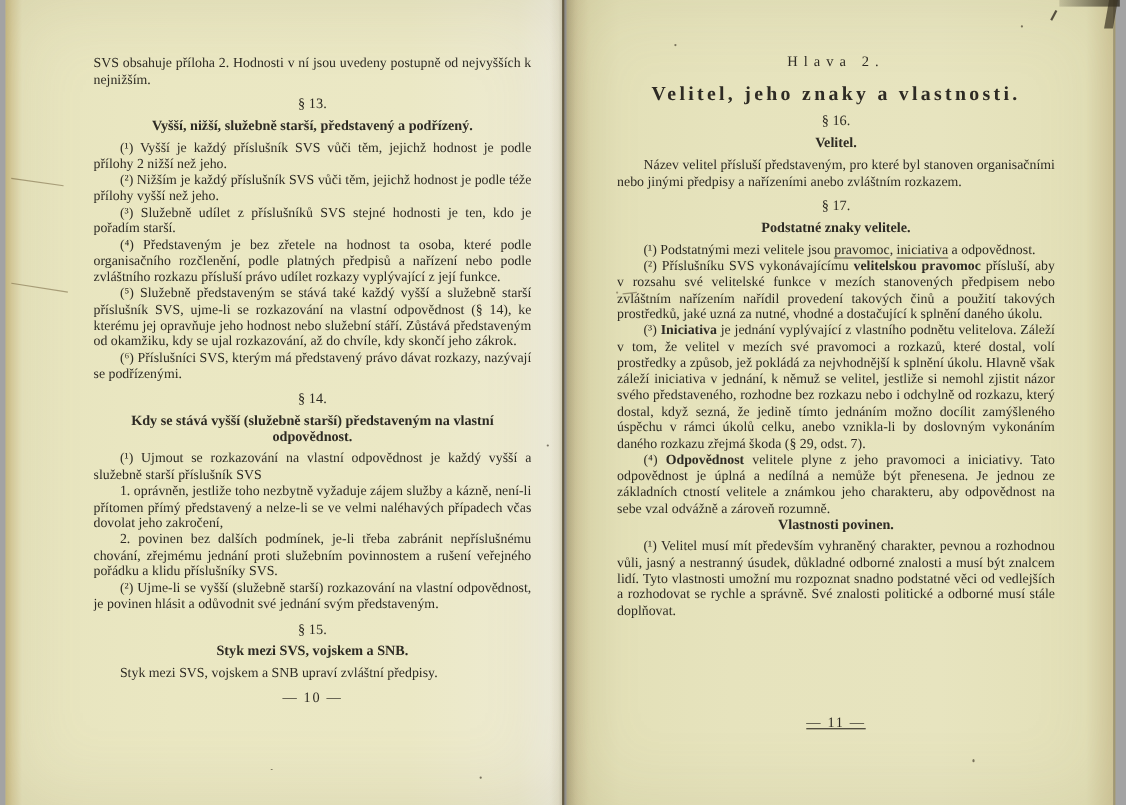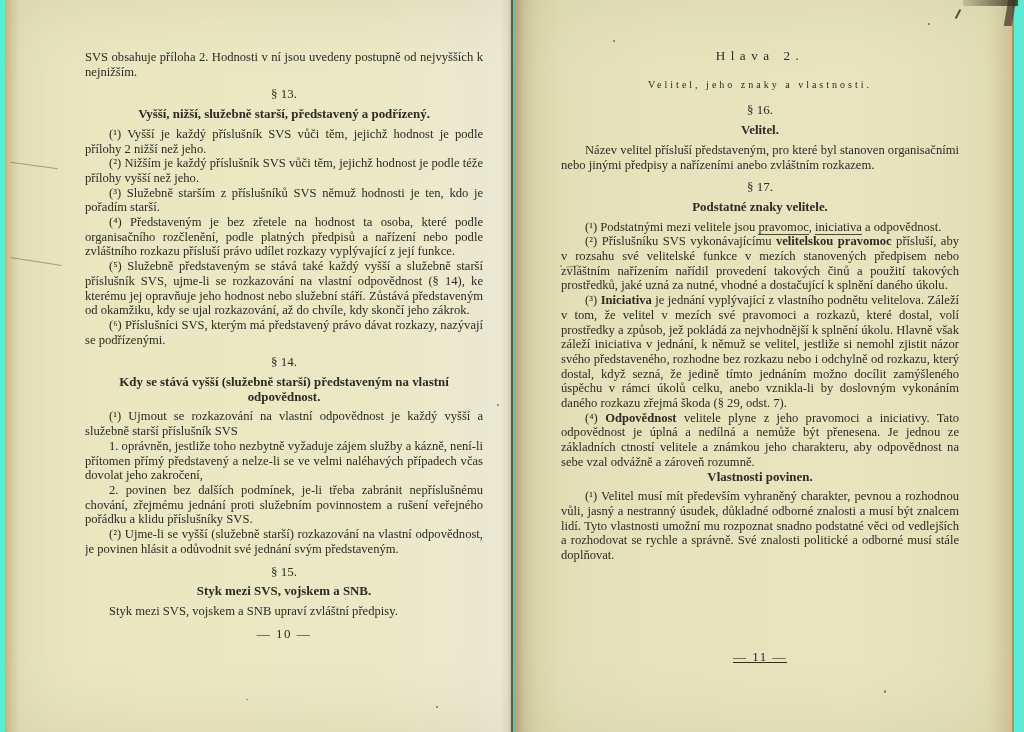--- a/index.html
+++ b/index.html
@@ -1,18 +1,18 @@
 <!DOCTYPE html>
 <html lang="cs"><head>
 <meta charset="utf-8">
 <style>
   html,body{margin:0;padding:0;background:#888;}
   .scan{
     position:relative;width:1024px;height:732px;overflow:hidden;
-    background:#5eead4;
+    background:#a3a3a3;
     font-family:"Liberation Serif","DejaVu Serif",serif;
     color:#2e2b24;
   }
   
   .page-left{
     position:absolute;left:5px;top:0;width:506px;height:732px;
     background:linear-gradient(90deg,#c9bb83 0px,#dacfa0 6px,#e7e4be 15px,
       #eae7c2 30%,#ebe8c5 72%,#edead0 92%,#f2f0e0 98%,#efecd8 100%);
     border-right:2px solid #6f654a;
     box-shadow:inset 0 0 70px rgba(150,140,95,.20);
@@ -40,21 +40,21 @@
     position:absolute;width:398px;text-align:center;font-size:13px;letter-spacing:1.5px;
   }
   .pagenum-left{left:85px;top:626px;}
   .pagenum-right{left:561px;top:649px;text-decoration:underline;}
   
   .blk{margin:0;}
   .p.indent{text-indent:24px;}
   .section{text-align:center;text-indent:0;margin:8px 0 5px;font-size:13px;}
   .heading{text-align:center;text-indent:0;font-weight:bold;margin:0 0 5px;font-size:12.9px;}
   .chapter{text-align:center;letter-spacing:5.5px;margin:2px 0 14px;font-size:13.2px;}
-  .chapter_sub{text-align:center;letter-spacing:3px;font-weight:normal;margin:0 0 11px;font-size:10px;}
+  .chapter_sub{text-align:center;letter-spacing:3px;font-weight:bold;margin:0 0 11px;font-size:18px;}
   .b{font-weight:bold;}
   .u{border-bottom:1px solid rgba(48,42,30,.85);}
   
   .scratch{position:absolute;height:1px;background:rgba(115,98,62,.55);pointer-events:none;}
   .scr1{left:10px;top:165px;width:48px;transform:rotate(8deg);}
   .scr2{left:10px;top:261px;width:52px;transform:rotate(9deg);}
   .speck{position:absolute;width:2px;height:2px;border-radius:50%;
     background:rgba(60,52,38,.65);pointer-events:none;}
   .sp1{left:497px;top:404px;}
   .sp2{left:613px;top:40px;}
@@ -82,21 +82,21 @@
   <div class="page-left"></div>
   <div class="page-right"></div>
   <div class="gutter-shade"></div>
 
   <div class="col col-left">
       <div class="blk p"><span>SVS obsahuje příloha 2. Hodnosti v ní jsou uvedeny postupně od nejvyšších k nejnižším.</span></div>
       <div class="blk section"><span>§ 13.</span></div>
       <div class="blk heading"><span>Vyšší, nižší, služebně starší, představený a podřízený.</span></div>
       <div class="blk p indent"><span>(¹) Vyšší je každý příslušník SVS vůči těm, jejichž hodnost je podle přílohy 2 nižší než jeho.</span></div>
       <div class="blk p indent"><span>(²) Nižším je každý příslušník SVS vůči těm, jejichž hodnost je podle téže přílohy vyšší než jeho.</span></div>
-      <div class="blk p indent"><span>(³) Služebně starším z příslušníků SVS němuž hodnosti je ten, kdo je pořadím starší.</span></div>
+      <div class="blk p indent"><span>(³) Služebně udílet z příslušníků SVS stejné hodnosti je ten, kdo je pořadím starší.</span></div>
       <div class="blk p indent"><span>(⁴) Představeným je bez zřetele na hodnost ta osoba, které podle organisačního rozčlenění, podle platných předpisů a nařízení nebo podle zvláštního rozkazu přísluší právo udílet rozkazy vyplývající z její funkce.</span></div>
       <div class="blk p indent"><span>(⁵) Služebně představeným se stává také každý vyšší a služebně starší příslušník SVS, ujme-li se rozkazování na vlastní odpovědnost (§ 14), ke kterému jej opravňuje jeho hodnost nebo služební stáří. Zůstává představeným od okamžiku, kdy se ujal rozkazování, až do chvíle, kdy skončí jeho zákrok.</span></div>
       <div class="blk p indent"><span>(⁶) Příslušníci SVS, kterým má představený právo dávat rozkazy, nazývají se podřízenými.</span></div>
       <div class="blk section"><span>§ 14.</span></div>
       <div class="blk heading"><span>Kdy se stává vyšší (služebně starší) představeným na vlastní odpovědnost.</span></div>
       <div class="blk p indent"><span>(¹) Ujmout se rozkazování na vlastní odpovědnost je každý vyšší a služebně starší příslušník SVS</span></div>
       <div class="blk p indent"><span>1. oprávněn, jestliže toho nezbytně vyžaduje zájem služby a kázně, není-li přítomen přímý představený a nelze-li se ve velmi naléhavých případech včas dovolat jeho zakročení,</span></div>
       <div class="blk p indent"><span>2. povinen bez dalších podmínek, je-li třeba zabránit nepříslušnému chování, zřejmému jednání proti služebním povinnostem a rušení veřejného pořádku a klidu příslušníky SVS.</span></div>
       <div class="blk p indent"><span>(²) Ujme-li se vyšší (služebně starší) rozkazování na vlastní odpovědnost, je povinen hlásit a odůvodnit své jednání svým představeným.</span></div>
       <div class="blk section"><span>§ 15.</span></div>

